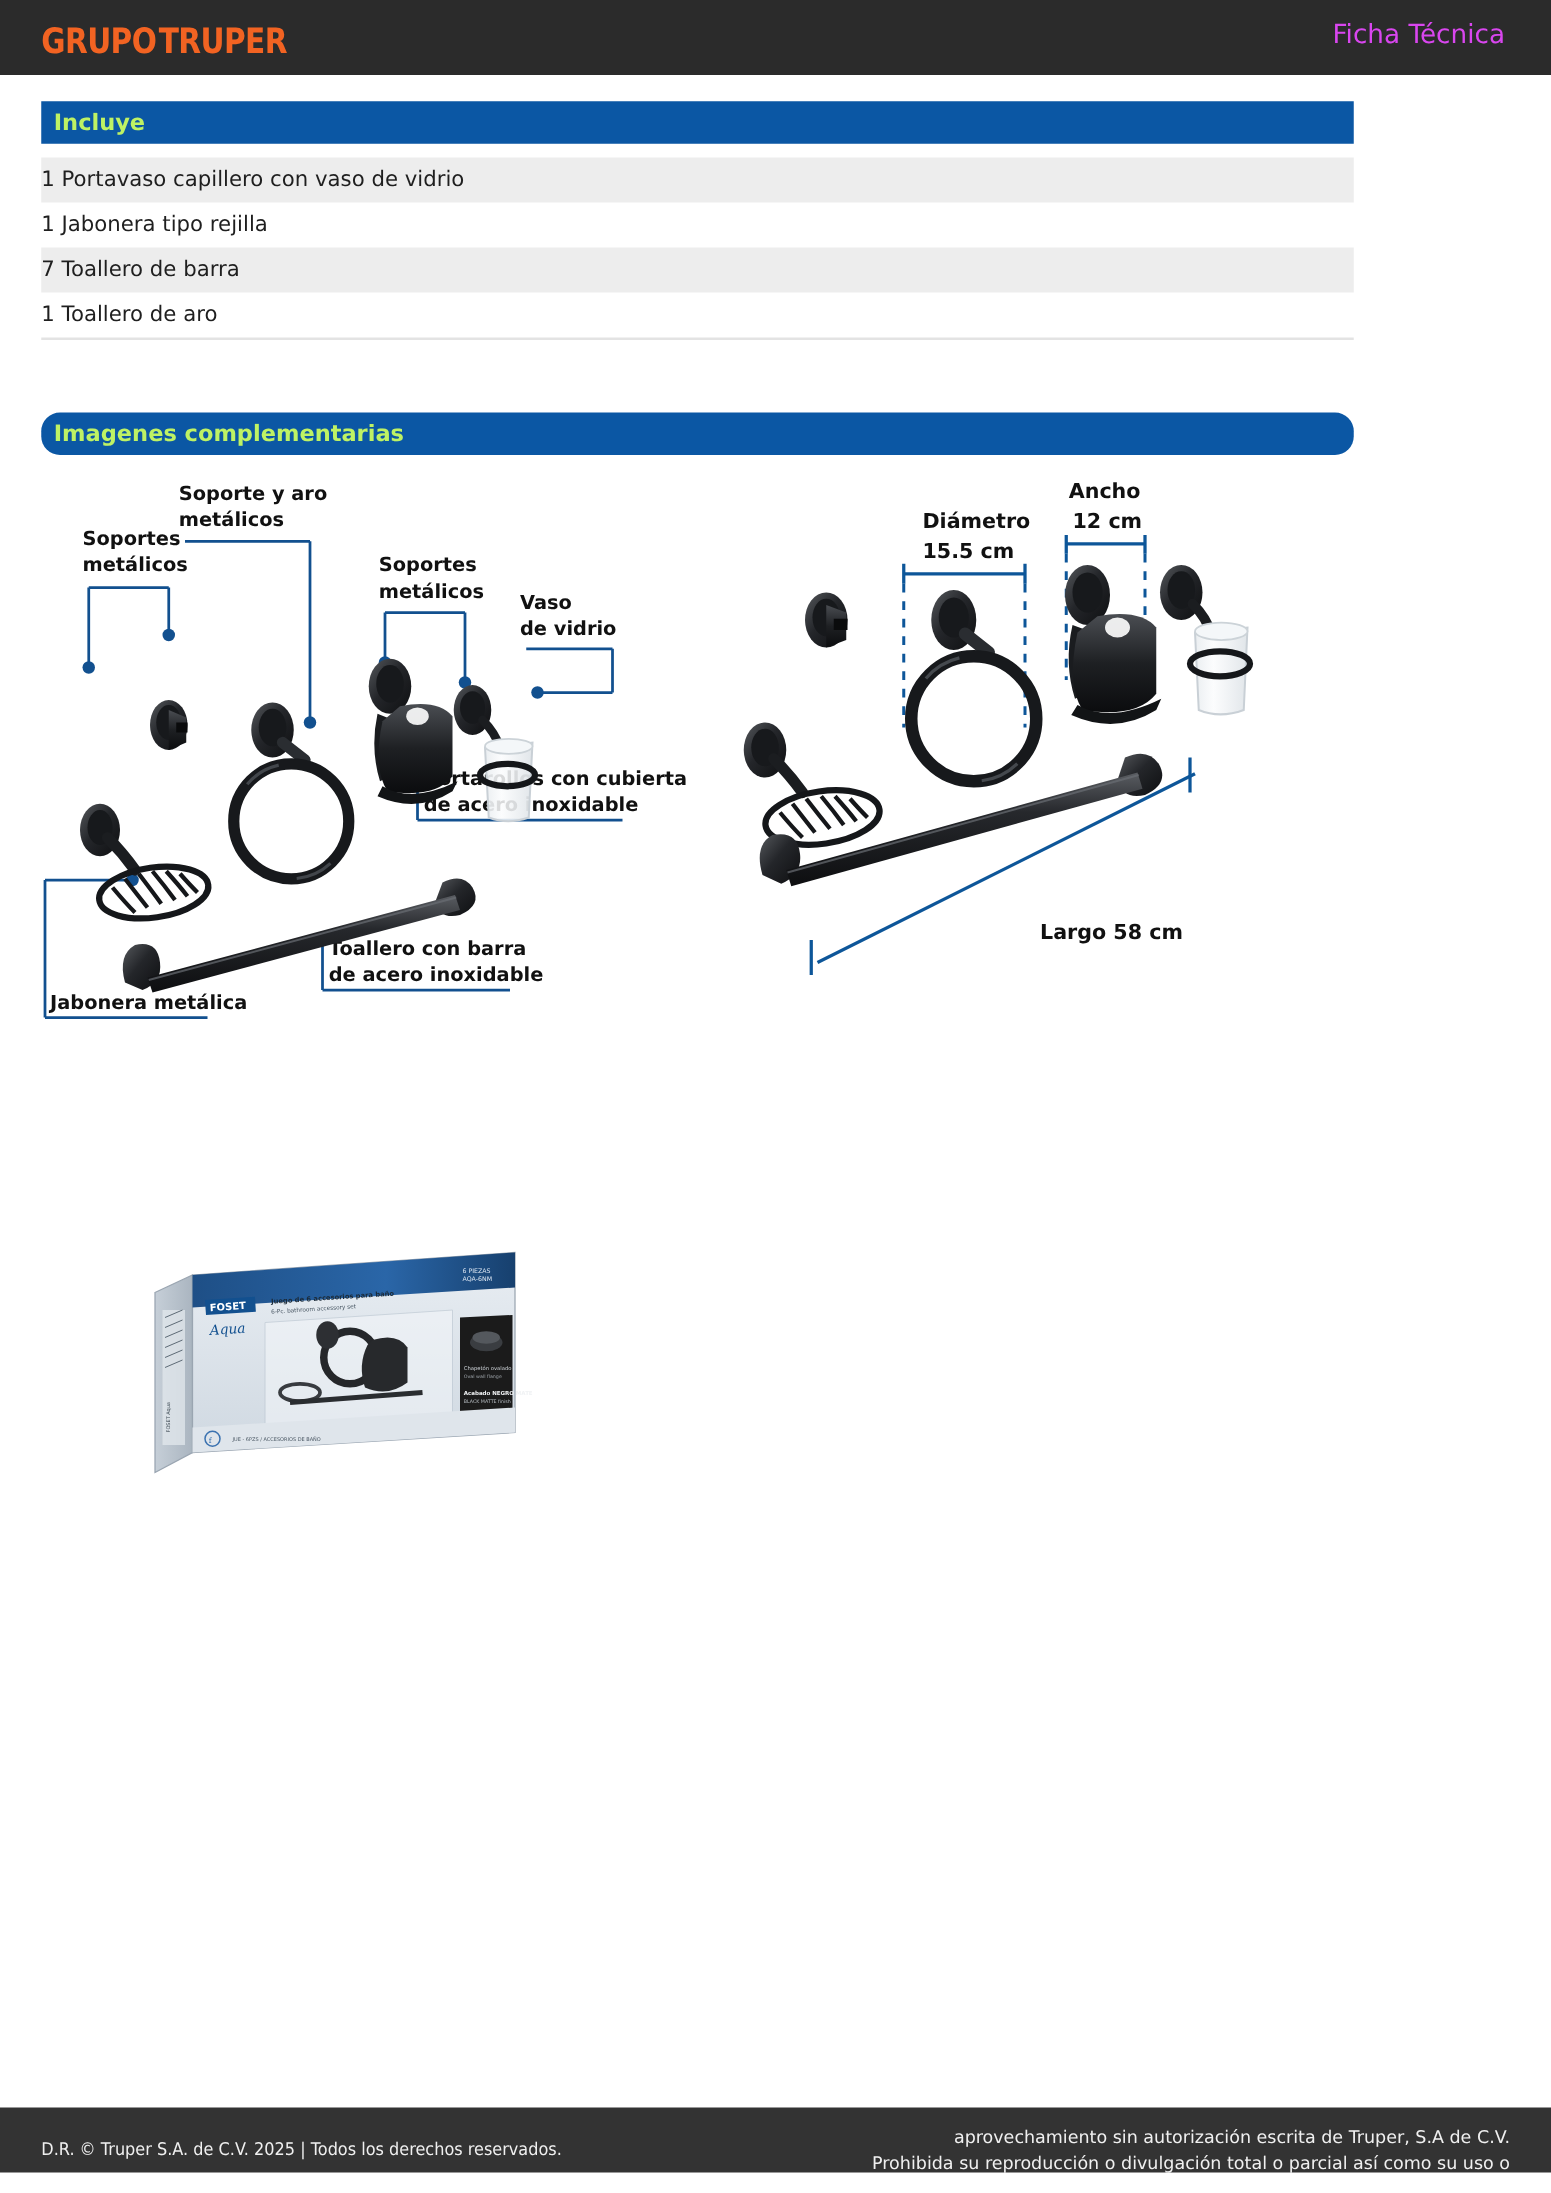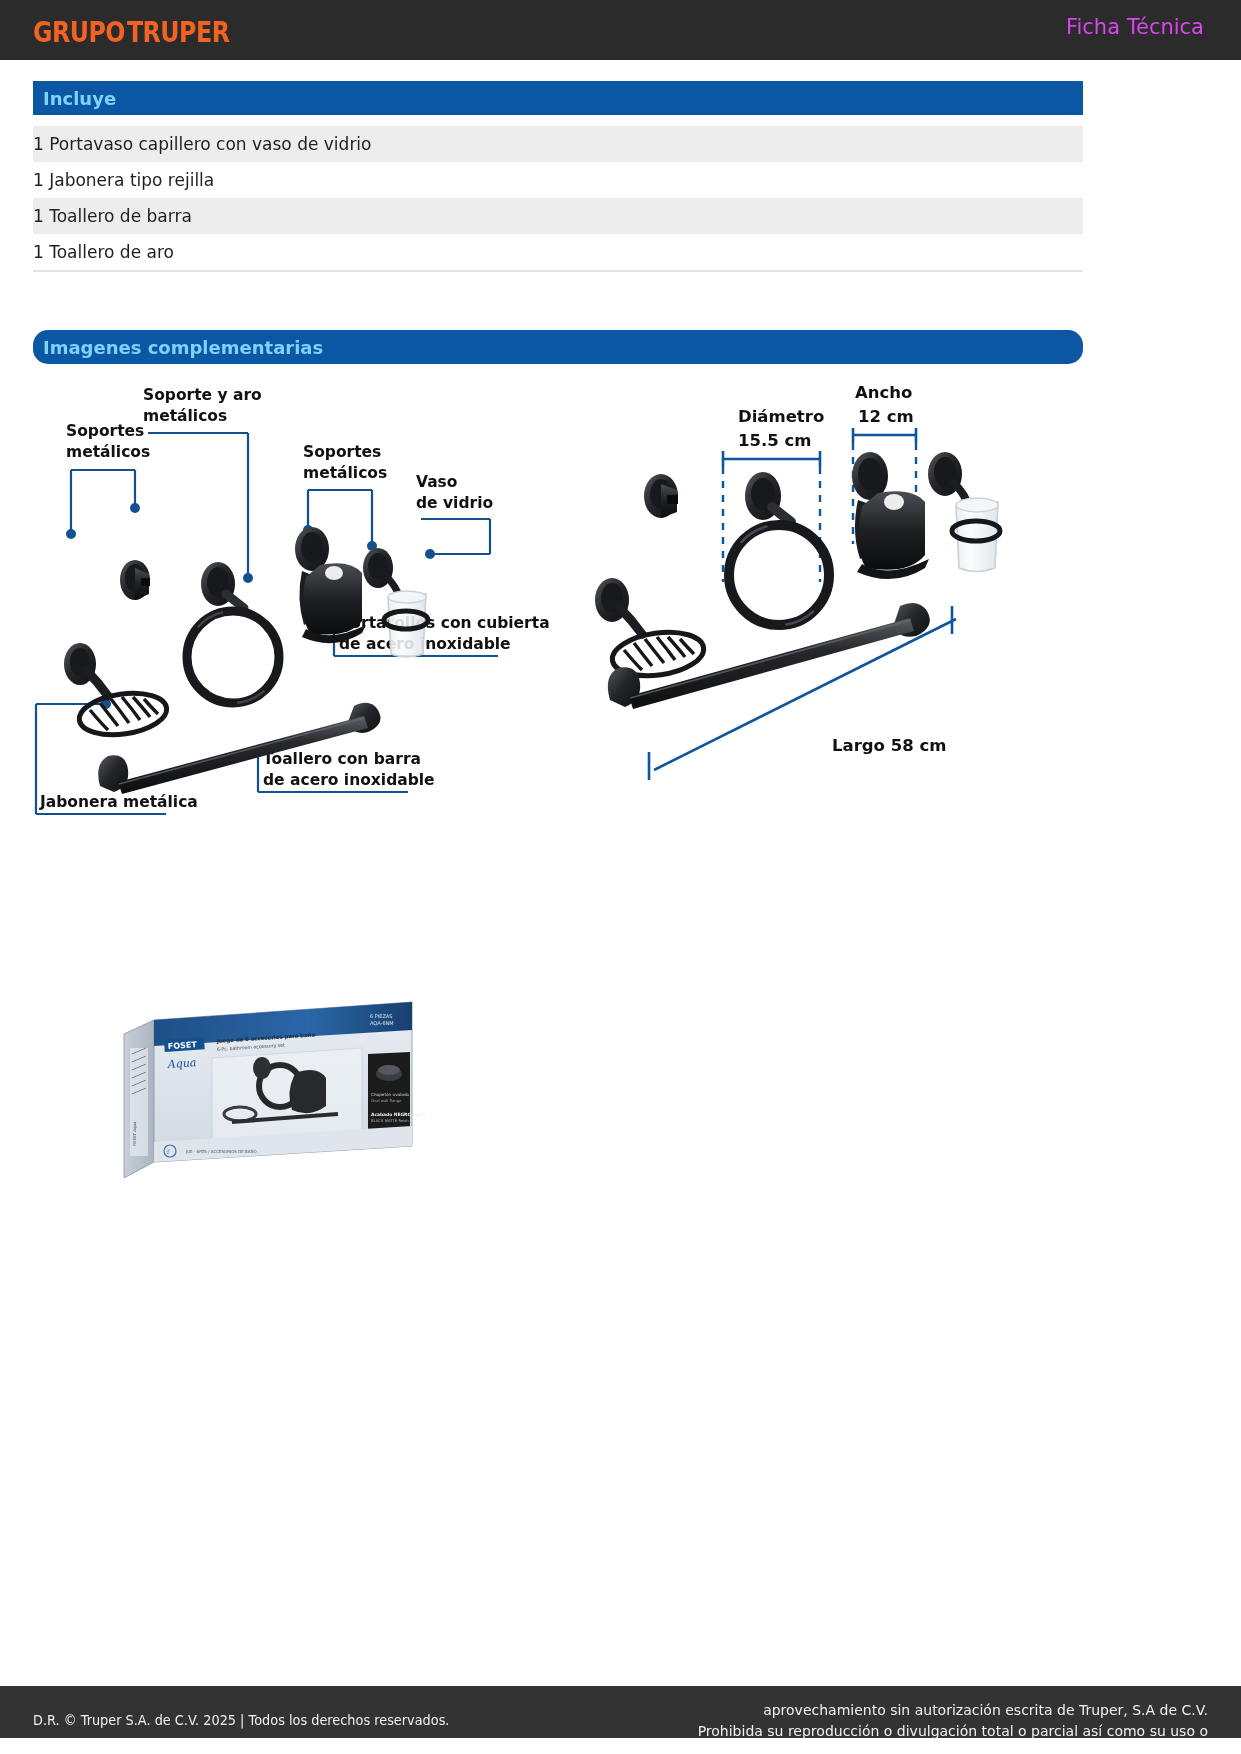--- a/index.html
+++ b/index.html
@@ -53,21 +53,21 @@
     background: #0b57a4;
     height: 34px;
     left: 33px;
     width: 1050px;
     box-sizing: border-box;
   }
   .section-band .band-label {
     position: absolute;
     left: 10px;
     top: 7px;
-    color: #7dd3fc;
+    color: #bef264;
     font-size: 18px;
     font-weight: bold;
     font-family: "DejaVu Sans", sans-serif;
   }
 
   
   #incluye-band { top: 81px; }
   .incluye-list {
     position: absolute;
     left: 33px;
@@ -173,21 +173,21 @@
   <div class="header-title">Ficha Técnica</div>
 </div>
 
 <div class="section-band" id="incluye-band">
   <span class="band-label">Incluye</span>
 </div>
 
 <div class="incluye-list">
   <div class="incluye-row alt">1 Portavaso capillero con vaso de vidrio</div>
   <div class="incluye-row">1 Jabonera tipo rejilla</div>
-  <div class="incluye-row alt">1 Toallero de barra</div>
+  <div class="incluye-row alt">7 Toallero de barra</div>
   <div class="incluye-row">1 Toallero de aro</div>
 </div>
 <div class="incluye-rule"></div>
 
 <div class="section-band" id="imagenes-band">
   <span class="band-label">Imagenes complementarias</span>
 </div>
 
 <div class="diagram-area">
 <svg width="1241" height="480" viewBox="0 0 1241 480" xmlns="http://www.w3.org/2000/svg">

